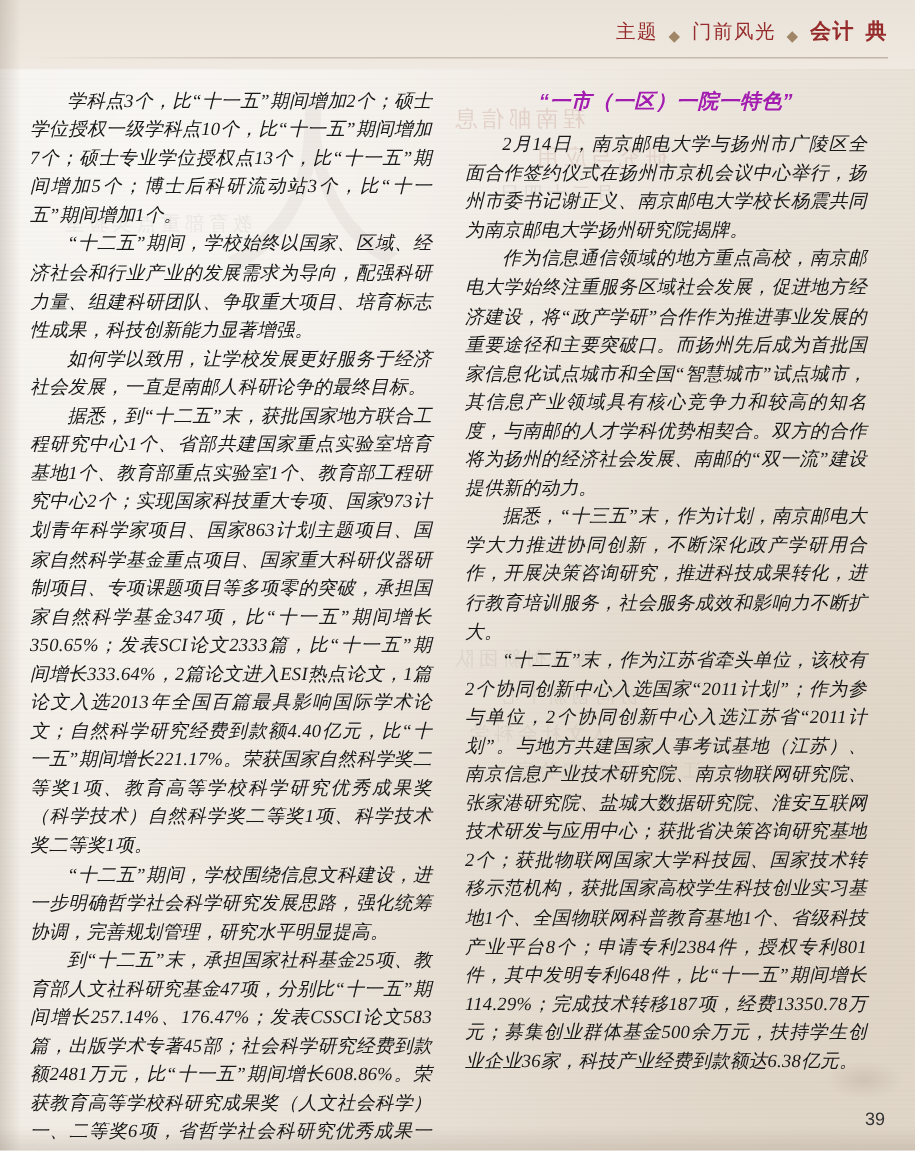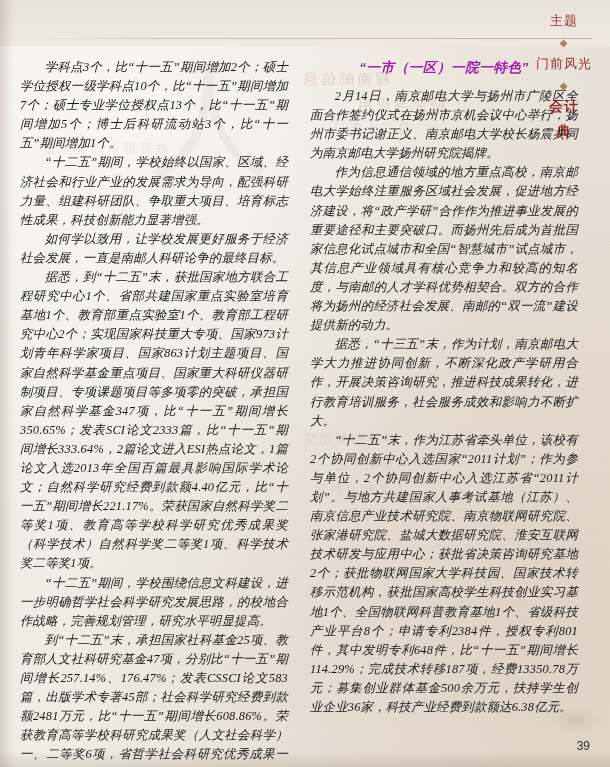--- a/index.html
+++ b/index.html
@@ -40,28 +40,27 @@
     left: 0;
     right: 0;
     height: 46px;
     background: linear-gradient(180deg, #e9e2d8 0%, #efe9e1 100%);
   }
   .head-right {
     position: absolute;
     top: 12px;
     right: 18px;
     display: flex;
-    align-items: center;
+    align-items: flex-end;
     gap: 7px;
     font-size: 13px;
     letter-spacing: 1px;
     color: #8e1c1c;
     font-family: "Liberation Sans", "DejaVu Sans", sans-serif;
     opacity: .92;
-    flex-direction: column;
   }
   .head-right .sep {
     color: #9a7d5c;
     font-size: 10px;
   }
   .head-right .big {
     font-size: 14px;
     font-weight: bold;
   }
   .rule-top {
@@ -202,21 +201,21 @@
 <div class="ghost g7">江苏省重点实验室</div>
 <div class="ghost g8">教育部重点实验室</div>
 
 <div class="columns">
 
   <div class="col">
     <p>学科点3个，比“十一五”期间增加2个；硕士学位授权一级学科点10个，比“十一五”期间增加7个；硕士专业学位授权点13个，比“十一五”期间增加5个；博士后科研流动站3个，比“十一五”期间增加1个。</p>
     <p>“十二五”期间，学校始终以国家、区域、经济社会和行业产业的发展需求为导向，配强科研力量、组建科研团队、争取重大项目、培育标志性成果，科技创新能力显著增强。</p>
     <p>如何学以致用，让学校发展更好服务于经济社会发展，一直是南邮人科研论争的最终目标。</p>
     <p>据悉，到“十二五”末，获批国家地方联合工程研究中心1个、省部共建国家重点实验室培育基地1个、教育部重点实验室1个、教育部工程研究中心2个；实现国家科技重大专项、国家973计划青年科学家项目、国家863计划主题项目、国家自然科学基金重点项目、国家重大科研仪器研制项目、专项课题项目等多项零的突破，承担国家自然科学基金347项，比“十一五”期间增长350.65%；发表SCI论文2333篇，比“十一五”期间增长333.64%，2篇论文进入ESI热点论文，1篇论文入选2013年全国百篇最具影响国际学术论文；自然科学研究经费到款额4.40亿元，比“十一五”期间增长221.17%。荣获国家自然科学奖二等奖1项、教育高等学校科学研究优秀成果奖（科学技术）自然科学奖二等奖1项、科学技术奖二等奖1项。</p>
-    <p>“十二五”期间，学校围绕信息文科建设，进一步明确哲学社会科学研究发展思路，的校地合作战略，完善规划管理，研究水平明显提高。</p>
+    <p>“十二五”期间，学校围绕信息文科建设，进一步明确哲学社会科学研究发展思路，强化统筹协调，完善规划管理，研究水平明显提高。</p>
     <p>到“十二五”末，承担国家社科基金25项、教育部人文社科研究基金47项，分别比“十一五”期间增长257.14%、176.47%；发表CSSCI论文583篇，出版学术专著45部；社会科学研究经费到款额2481万元，比“十一五”期间增长608.86%。荣获教育高等学校科研究成果奖（人文社会科学）一、二等奖6项，省哲学社会科研究优秀成果一等奖1项、二等奖5项。</p>
   </div>
 
   <div class="col">
     <h3>“一市（一区）一院一特色”</h3>
     <p>2月14日，南京邮电大学与扬州市广陵区全面合作签约仪式在扬州市京机会议中心举行，扬州市委书记谢正义、南京邮电大学校长杨震共同为南京邮电大学扬州研究院揭牌。</p>
     <p>作为信息通信领域的地方重点高校，南京邮电大学始终注重服务区域社会发展，促进地方经济建设，将“政产学研”合作作为推进事业发展的重要途径和主要突破口。而扬州先后成为首批国家信息化试点城市和全国“智慧城市”试点城市，其信息产业领域具有核心竞争力和较高的知名度，与南邮的人才学科优势相契合。双方的合作将为扬州的经济社会发展、南邮的“双一流”建设提供新的动力。</p>
     <p>据悉，“十三五”末，作为计划，南京邮电大学大力推进协同创新，不断深化政产学研用合作，开展决策咨询研究，推进科技成果转化，进行教育培训服务，社会服务成效和影响力不断扩大。</p>
     <p>“十二五”末，作为江苏省牵头单位，该校有2个协同创新中心入选国家“2011计划”；作为参与单位，2个协同创新中心入选江苏省“2011计划”。与地方共建国家人事考试基地（江苏）、南京信息产业技术研究院、南京物联网研究院、张家港研究院、盐城大数据研究院、淮安互联网技术研发与应用中心；获批省决策咨询研究基地2个；获批物联网国家大学科技园、国家技术转移示范机构，获批国家高校学生科技创业实习基地1个、全国物联网科普教育基地1个、省级科技产业平台8个；申请专利2384件，授权专利801件，其中发明专利648件，比“十一五”期间增长114.29%；完成技术转移187项，经费13350.78万元；募集创业群体基金500余万元，扶持学生创业企业36家，科技产业经费到款额达6.38亿元。</p>
   </div>

